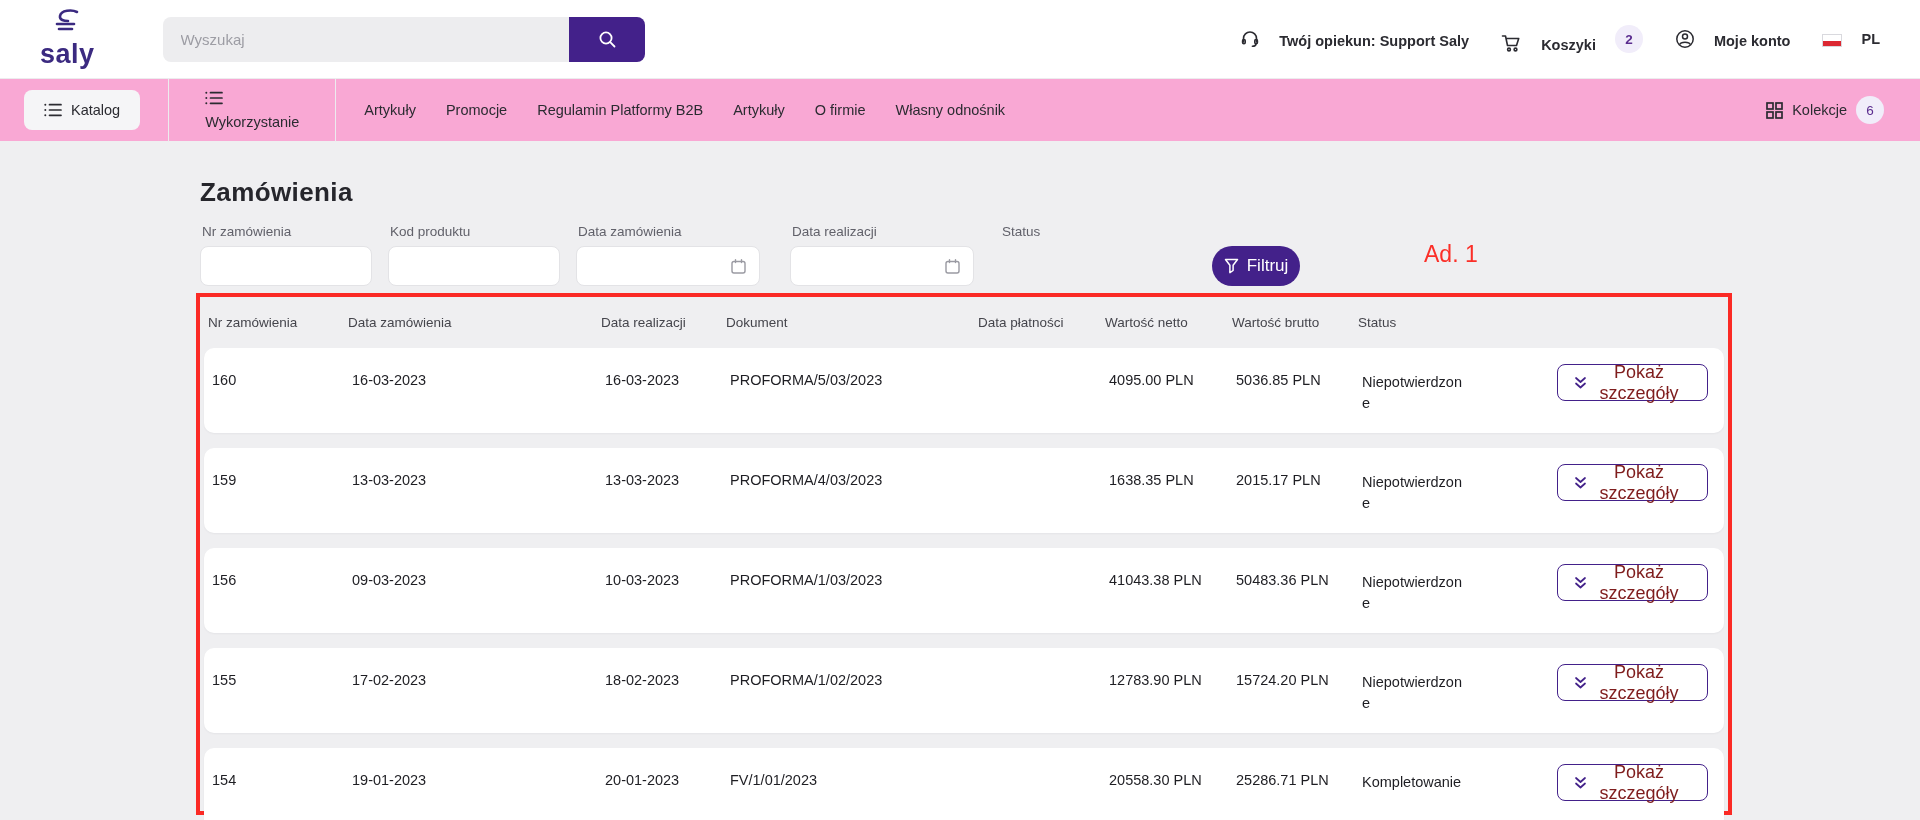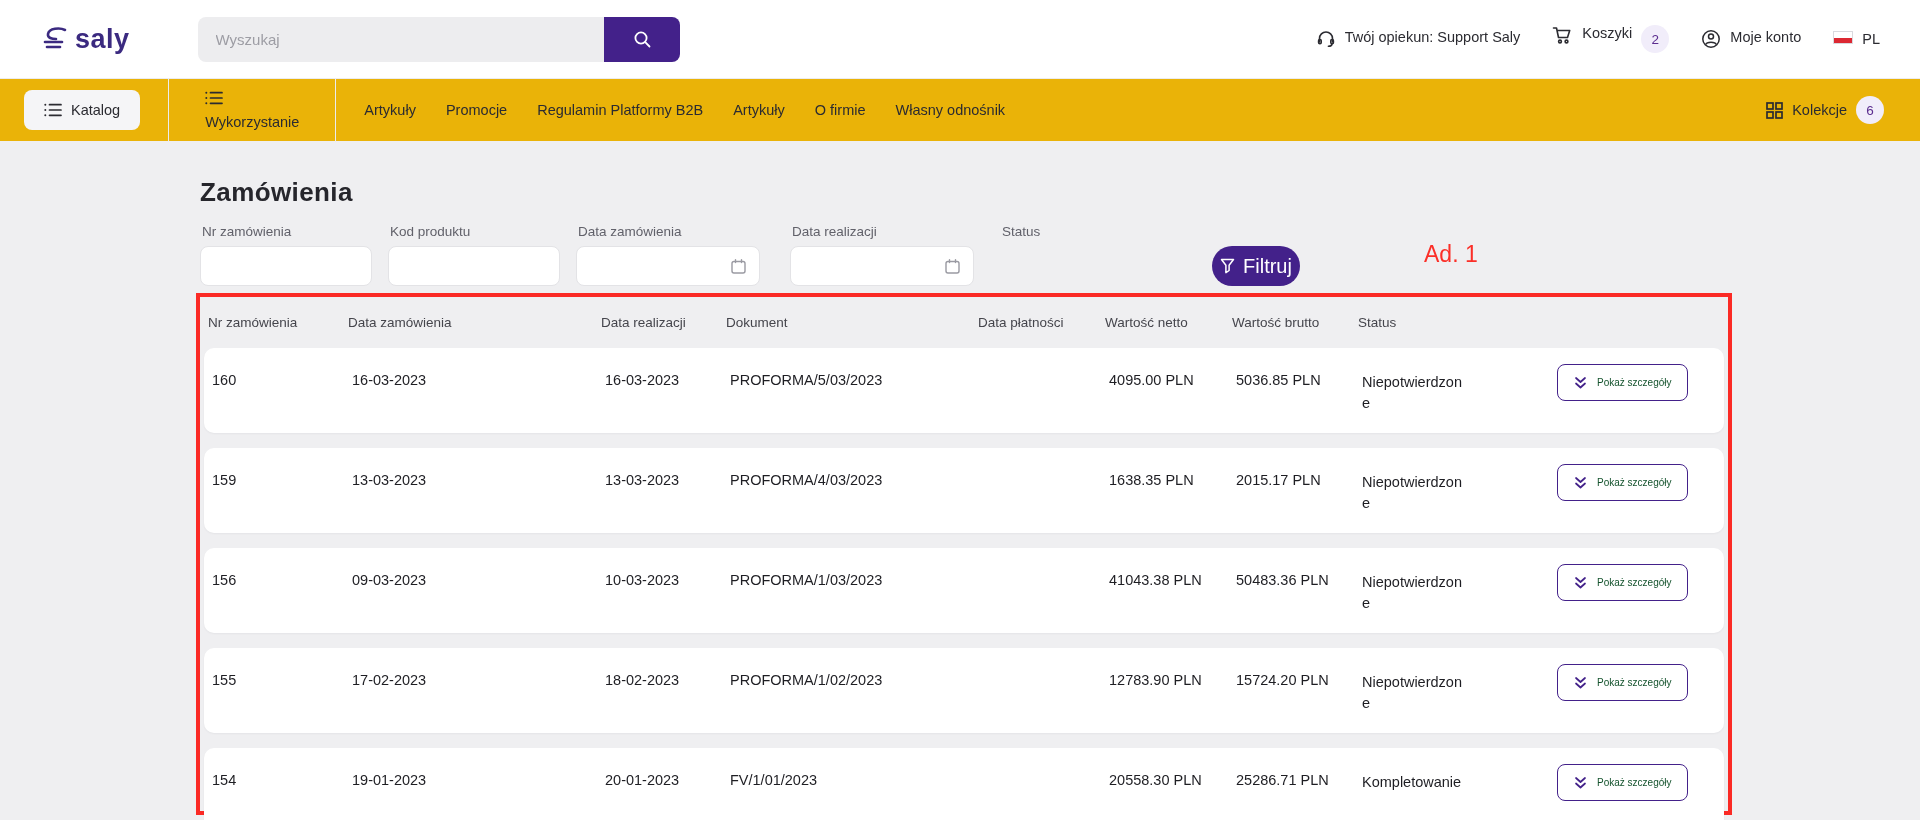--- a/index.html
+++ b/index.html
@@ -1,38 +1,38 @@
 <!DOCTYPE html>
 <html><head>
 <meta charset="utf-8">
 <style>
   * { margin:0; padding:0; box-sizing:border-box; }
   html,body { width:1920px; height:820px; overflow:hidden;
     font-family:"Liberation Sans", sans-serif; background:#efeff1; color:#26262c; }
 
   
   .topbar { height:78px; background:#fff; display:flex; align-items:center; padding:0 40px; }
-  .logo { display:flex; align-items:center; gap:5px; color:#3b2a80; cursor:pointer; }
+  .logo { display:flex; align-items:center; gap:5px; color:#3b2a80; cursor:pointer;flex-direction:column; }
   .logo-text { font-size:27px; font-weight:700; letter-spacing:.5px; }
   .searchwrap { display:flex; margin-left:68px; height:45px; width:482px; }
   .search-input { flex:1; background:#ededef; border:none; outline:none;
     border-radius:8px 0 0 8px; padding:0 18px; font-size:15px; color:#3a3a40;
     font-family:"Liberation Sans", sans-serif; }
   .search-input::placeholder { color:#9d9da4; }
   .search-btn { width:76px; background:#43218a; border:none; border-radius:0 8px 8px 0;
     color:#fff; display:flex; align-items:center; justify-content:center; cursor:pointer; }
   .top-right { margin-left:auto; display:flex; align-items:center; gap:32px; }
-  .top-item { display:flex; align-items:flex-start; gap:9px; font-size:14.5px; color:#2b2b31; cursor:pointer; }
+  .top-item { display:flex; align-items:flex-end; gap:19px; font-size:14.5px; color:#2b2b31; cursor:pointer;font-weight:bold; }
   .badge { width:28px; height:28px; border-radius:50%; background:#f1edfa; color:#5b2d8f;
     font-size:13.5px; display:flex; align-items:center; justify-content:center; }
   .flag { width:20px; height:13px; border:1px solid #d9d9de; display:inline-block; }
   .flag .ftop { height:50%; background:#fff; } .flag .fbot { height:50%; background:#dc2832; }
 
   
-  .navbar { height:63px; background:#eab308; border-top:1px solid #ececee;
+  .navbar { height:63px; background:#f9a8d4; border-top:1px solid #ececee;
     display:flex; align-items:center; position:relative; }
   .nav-btn { margin-left:24px; background:#f5f5f7; border:none; border-radius:8px;
     height:40px; padding:0 20px; display:flex; align-items:center; gap:9px;
     font-size:14.5px; color:#2b2b31; cursor:pointer; font-family:"Liberation Sans", sans-serif;}
   .nav-sep { width:1px; height:63px; background:#ececee; }
   .nav-item { display:flex; align-items:flex-start; gap:9px; font-size:14.5px; color:#2b2b31; cursor:pointer;flex-direction:column; }
   .nav-link { font-size:14.5px; color:#2b2b31; cursor:pointer; }
   .nav-right { margin-left:auto; margin-right:36px; display:flex; align-items:center; gap:9px;
     font-size:14.5px; color:#2b2b31; cursor:pointer;padding-left:44px; }
   .mL36{margin-left:36px;} .mL28{margin-left:28px;} .mL30{margin-left:30px;}
@@ -43,40 +43,40 @@
     letter-spacing:.4px; color:#26262c; }
 
   .flabel { position:absolute; top:83px; font-size:13.5px; color:#61616a; }
   .finput { position:absolute; top:105px; height:40px; background:#fff;
     border:1px solid #e3e3e6; border-radius:8px; font-size:14px; color:#2b2b31;
     padding:0 12px; outline:none; font-family:"Liberation Sans", sans-serif; }
   .fdate { display:flex; align-items:center; justify-content:flex-end; color:#9a9aa2; }
   .fselect { display:flex; align-items:center; justify-content:space-between;
     color:#2b2b31; cursor:pointer; }
   .filtruj-btn { position:absolute; left:1212px; top:105px; width:88px; height:40px;
-    background:#43218a; color:#fff; border:none; border-radius:20px; font-size:20px;
+    background:#43218a; color:#fff; border:none; border-radius:20px; font-size:17px;
     display:flex; align-items:center; justify-content:center; gap:8px; cursor:pointer;
     font-family:"Liberation Sans", sans-serif; }
   .annotation { position:absolute; left:1424px; top:100px; font-size:23px; color:#fb2f28; }
 
   
   .orders-box { position:absolute; left:196px; top:152px; width:1536px; height:522px;
     border:4px solid #fb2a25; }
   .tgrid { display:grid; grid-template-columns:140px 253px 125px 252px 127px 127px 126px 195px 1fr;
     padding:0 6px 0 8px; align-items:start; }
   .thead { height:51px; align-items:center; font-size:13.5px; color:#45454c; }
   .thead > div { padding-right:10px; }
   .trow { position:absolute; left:4px; width:1520px; height:85px; background:#fff;
     border-radius:10px; box-shadow:0 1px 2px rgba(40,40,60,.05); padding-top:24px; }
   .trow > div { font-size:14.5px; color:#1e1e23; padding-right:10px; }
   .cell-status { width:112px; word-break:break-all; line-height:1.45; }
   .st-gray { color:#a6a6ae; } .st-cyan { color:#2ab5d9; }
   .details-btn { background:#fff; border:1.5px solid #43218a; border-radius:8px;
-    color:#14532d; font-size:10px; height:37px; padding:0 16px; margin-top:-8px;
-    display:flex; align-items:center; gap:10px; cursor:pointer;
+    color:#7f1d1d; font-size:18px; height:37px; padding:0 16px; margin-top:-8px;
+    display:flex; align-items:center; cursor:pointer;
     font-family:"Liberation Sans", sans-serif; }
   .icon { flex:0 0 auto; display:inline-flex; }
 </style>
 </head>
 <body>
 
 <div class="topbar">
   <div class="logo">
     <span class="icon">
       <svg width="30" height="26" viewBox="0 0 30 26" fill="none" stroke="#3b2a80" stroke-width="2.6" stroke-linecap="round">

